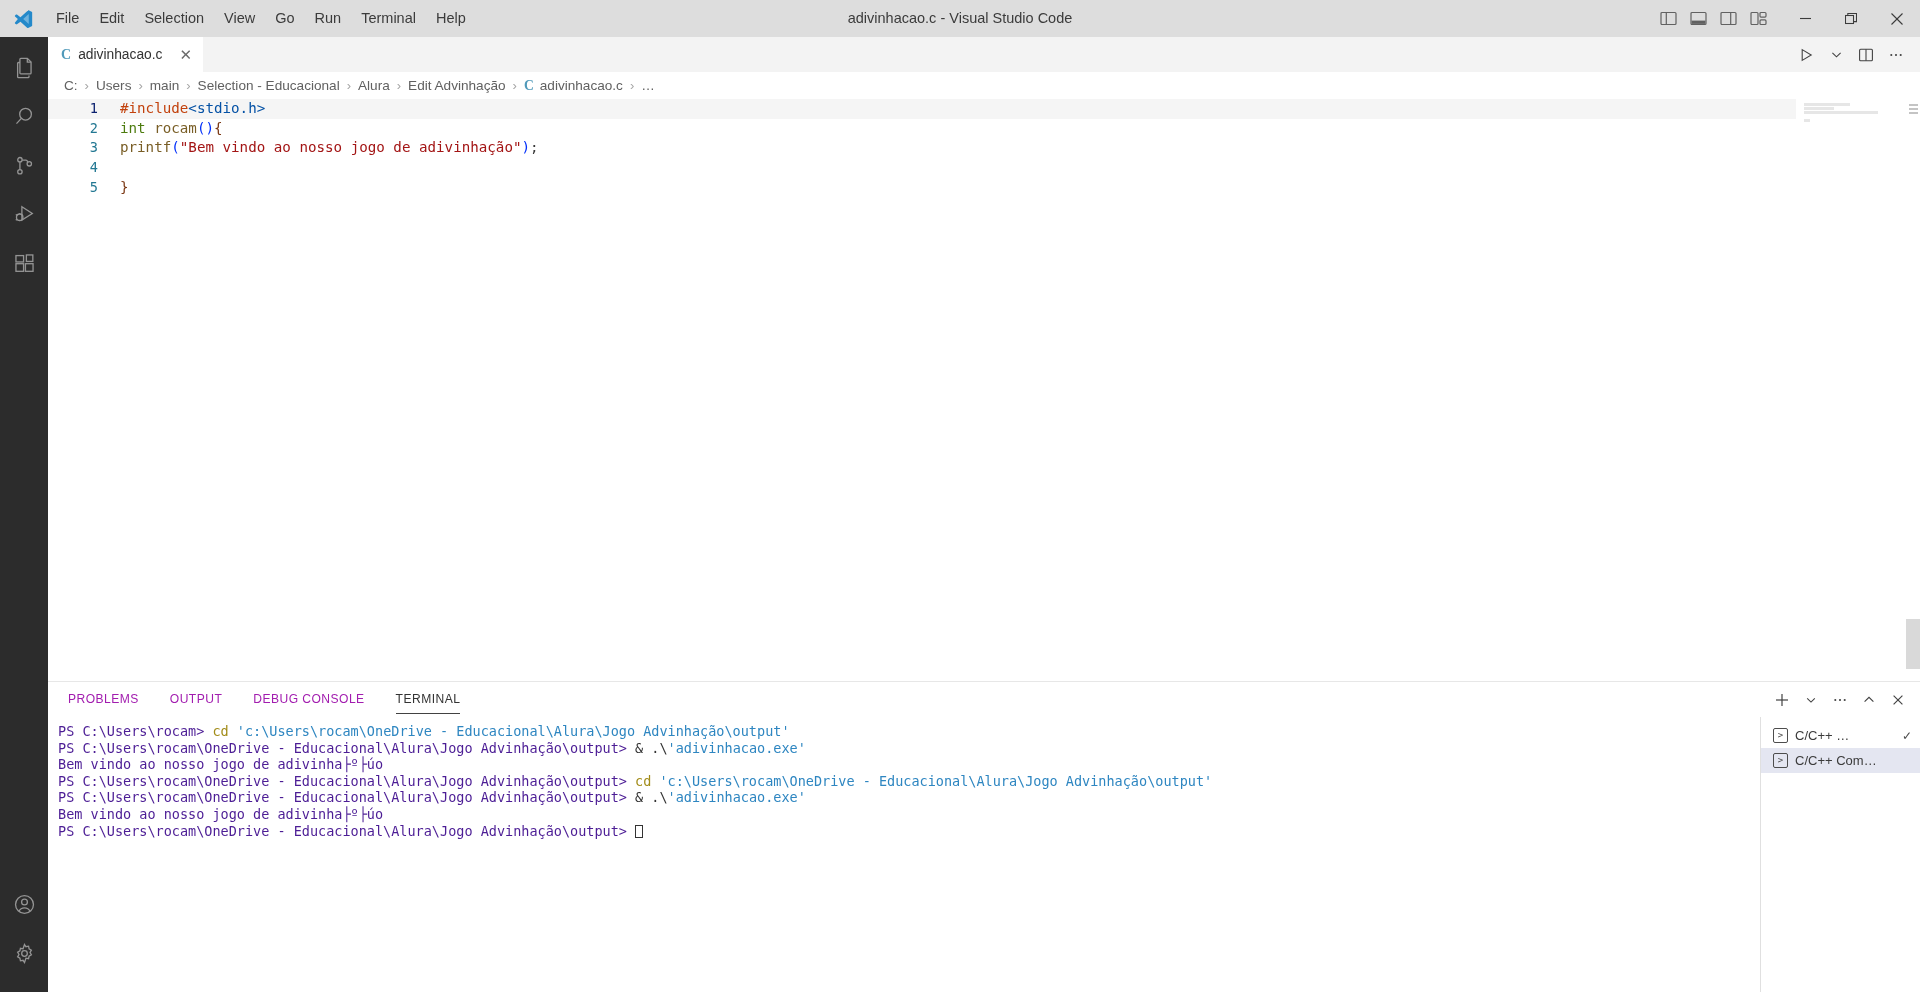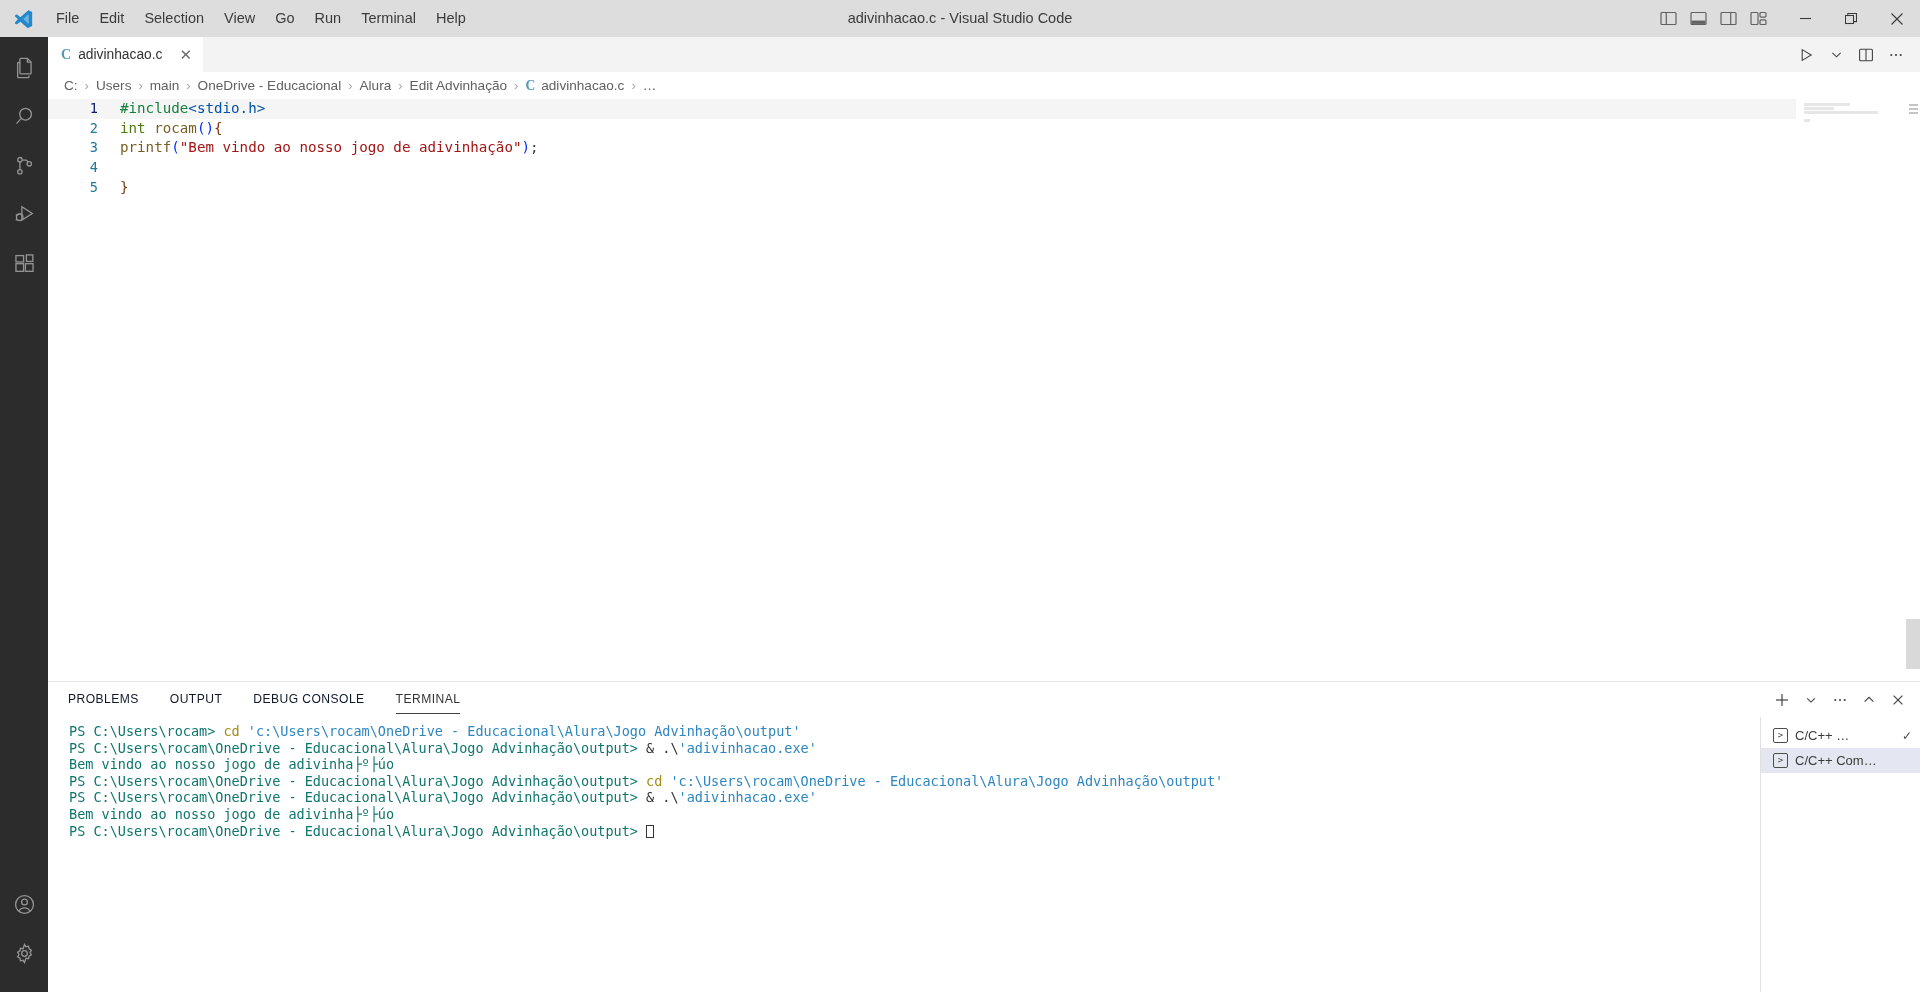--- a/index.html
+++ b/index.html
@@ -80,21 +80,21 @@
   .code-line{
     display:flex; height:19.7px; align-items:center; font-size:14.2px; line-height:19.7px; white-space:pre;
   }
   .ln{
     width:72px; text-align:right; padding-right:22px; color:#237893; font-size:13.6px;
     font-family:"DejaVu Sans Mono","Liberation Mono",monospace; flex:0 0 72px;
   }
   .ln.active{ color:#0b216f; }
   .code-line.cur { background:#f5f5f5; }
   .ct{ padding-left:0; }
-  .t-pre{ color:#15803d; }
+  .t-pre{ color:#c2410c; }
   .t-hdr{ color:#0451a5; }
   .t-kw{ color:#4d7c0f; }
   .t-fn{ color:#795e26; }
   .t-paren1{ color:#0431fa; }
   .t-paren2{ color:#7b3814; }
   .t-str{ color:#a31515; }
   .t-plain{ color:#383838; }
 
   .minimap{
     position:absolute; right:0; top:0; width:124px; height:582px; background:#ffffff; overflow:hidden;
@@ -107,37 +107,37 @@
     position:absolute; right:0; top:520px; width:14px; height:50px; background:#c9c9c9; opacity:.7; border-radius:0;
   }
 
   
   .panel{
     position:absolute; left:48px; top:681px; width:1872px; height:311px;
     background:#ffffff; border-top:1px solid #e7e7e7;
   }
   .panel-head{ position:relative; height:35px; display:flex; align-items:center; padding-left:20px; }
   .p-tab{
-    font-size:12.1px; letter-spacing:.45px; color:#0f172a; margin-right:31px;
+    font-size:12.1px; letter-spacing:.45px; color:#a21caf; margin-right:31px;
     height:35px; line-height:35px; cursor:pointer; position:relative; text-transform:uppercase;
   }
   .p-tab.active{ color:#333333; }
   .p-tab.active::after{
     content:""; position:absolute; left:0; right:0; bottom:3px; height:1px; background:#424242;
   }
   .panel-actions{ position:absolute; right:8px; top:0; height:35px; display:flex; align-items:center; gap:1px; }
   .pa{ width:28px; height:28px; display:flex; align-items:center; justify-content:center; cursor:pointer; color:#424242; }
 
   .term-body{
     position:absolute; left:0; top:35px; width:1380px; height:276px; overflow:hidden;
     font-family:"DejaVu Sans Mono","Liberation Mono",monospace;
     font-size:13.5px; line-height:16.6px; padding:6px 0 0 10px; color:#333333;
   }
   .tline{ white-space:pre; height:16.6px; }
-  .tm-prompt{ color:#0f766e;margin-left:11px; }
+  .tm-prompt{ color:#4c1d95; }
   .tm-cmd{ color:#a28c19; }
   .tm-path{ color:#2e86c1; }
   .tm-amp{ color:#333333; }
   .cursor-box{
     display:inline-block; width:8px; height:13px; border:1px solid #333; vertical-align:-2px;
   }
 
   .term-side{
     position:absolute; right:0; top:35px; width:160px; height:276px;
     border-left:1px solid #e0e0e0; padding-top:6px;
@@ -330,21 +330,21 @@
       </div>
     </div>
 
     <div class="breadcrumbs">
       <span class="bc-part">C:</span>
       <span class="bc-sep">›</span>
       <span class="bc-part">Users</span>
       <span class="bc-sep">›</span>
       <span class="bc-part">main</span>
       <span class="bc-sep">›</span>
-      <span class="bc-part">OneDrive - Educacional</span>
+      <span class="bc-part">Selection - Educacional</span>
       <span class="bc-sep">›</span>
       <span class="bc-part">Alura</span>
       <span class="bc-sep">›</span>
       <span class="bc-part">Edit Advinhação</span>
       <span class="bc-sep">›</span>
       <span class="bc-part file">
         <span class="clang">C</span>
         <span>adivinhacao.c</span>
       </span>
       <span class="bc-sep">›</span>

